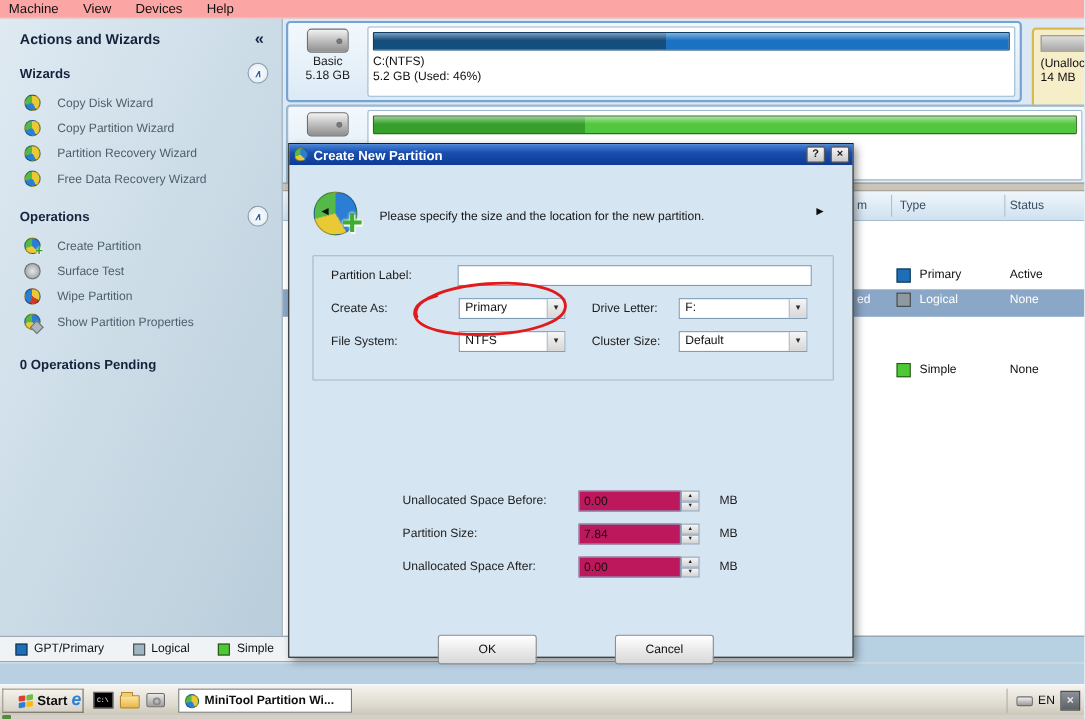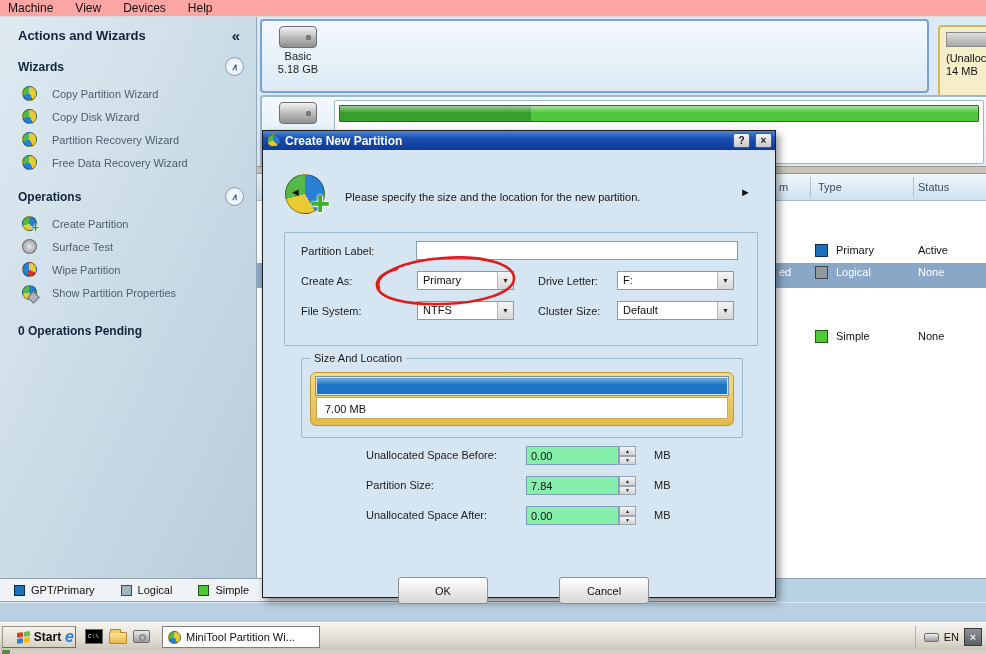--- a/index.html
+++ b/index.html
@@ -90,42 +90,42 @@
 .fieldset{position:absolute;left:38px;top:208px;width:442px;height:80px;border:1px solid #a0b8cc;border-radius:2px;}
 .fieldset .legend{position:absolute;left:8px;top:-7px;background:#d6e5f2;padding:0 4px;color:#1c1c1c;}
 .slider{position:absolute;left:8px;right:8px;top:13px;height:54px;background:linear-gradient(#f4dc84,#e2ba50);border:1px solid #c39a2e;border-radius:6px;padding:4px 5px;}
 .sl-bar{height:18px;border:1px solid #d6e2ee;outline:1px solid #7396b4;background-image:linear-gradient(to bottom,rgba(255,255,255,.4),rgba(255,255,255,0) 45%),linear-gradient(#1b74c4,#1b74c4);}
 .sl-val{margin-top:2px;height:22px;background:#fff;border:1px solid #c8a850;line-height:22px;padding-left:8px;color:#111;}
 .sl-arrow{position:absolute;top:36px;font-size:11px;color:#101010;cursor:pointer;}
 .sl-left{left:27px;}
 .sl-right{right:24px;}
 .spin-row{position:absolute;left:0;width:100%;height:20px;}
 .spin-label{position:absolute;left:103px;top:3px;color:#1c1c1c;}
-.spin-input{position:absolute;left:263px;top:0;width:93px;height:19px;background:#86efac;border:1px solid #7f9db9;font-size:11px;padding:0 4px;color:#111;}
+.spin-input{position:absolute;left:263px;top:0;width:93px;height:19px;background:#be185d;border:1px solid #7f9db9;font-size:11px;padding:0 4px;color:#111;}
 .spin-btns{position:absolute;left:356px;top:0;width:17px;height:19px;display:flex;flex-direction:column;}
 .spin-b{flex:1;background:linear-gradient(#f5f5f5,#d2d2d2);border:1px solid #96a8ba;font-size:5px;color:#222;display:flex;align-items:center;justify-content:center;cursor:pointer;}
 .spin-unit{position:absolute;left:391px;top:3px;color:#1c1c1c;}
 .btn{position:absolute;width:90px;height:27px;background:linear-gradient(#ffffff,#e9e9e9 55%,#d8d8d8);border:1px solid #8e8e8e;border-radius:3px;color:#101010;display:flex;align-items:center;justify-content:center;cursor:pointer;box-shadow:inset 0 1px 0 #fff;}
 .btn-ok{left:135px;top:427px;}
 .btn-cancel{left:296px;top:427px;}
 
 
 .taskbar{position:absolute;left:0;top:622px;width:100%;height:28px;background:linear-gradient(#f6f4ef,#dcd8cd 70%,#ccc7ba);border-top:1px solid #ffffff;z-index:6;}
 .startbtn{position:absolute;left:2px;top:3px;width:74px;height:22px;background:linear-gradient(#f4f2ec,#d6d2c6);border:1px solid #9a968a;border-right-color:#6f6b60;border-bottom-color:#6f6b60;display:flex;align-items:center;justify-content:center;gap:4px;font-weight:bold;font-size:12px;color:#0f0f0f;cursor:pointer;}
 .flag{display:inline-grid;grid-template-columns:6px 6px;grid-template-rows:5px 5px;gap:1px;transform:skewY(-8deg);}
 .flag i{border-radius:1px;}
 .flag .f1{background:#e03c31;}.flag .f2{background:#6cbe45;}.flag .f3{background:#2e7fd4;}.flag .f4{background:#ffba08;}
 .ql{position:absolute;top:4px;width:19px;height:19px;display:flex;align-items:center;justify-content:center;cursor:pointer;}
 .ie{color:#2e7fd4;font-weight:bold;font-size:16px;font-style:italic;}
 .cmd{width:18px;height:15px;background:#000;border:1px solid #666;color:#fff;font-size:6px;display:flex;align-items:center;justify-content:center;font-family:"Liberation Mono",monospace;}
 .folder{width:18px;height:12px;background:linear-gradient(#ffe49a,#e8b84a);border:1px solid #b8862a;border-radius:1px;position:relative;margin-top:3px;}
 .folder::before{content:"";position:absolute;left:0;top:-4px;width:9px;height:3px;background:#f2cc6e;border:1px solid #b8862a;border-bottom:none;border-radius:1px 1px 0 0;}
 .camera{width:17px;height:13px;background:linear-gradient(#e8e8e8,#9e9e9e);border:1px solid #6c6c6c;border-radius:2px;position:relative;}
 .camera::after{content:"";position:absolute;left:5px;top:3px;width:7px;height:7px;border-radius:50%;background:radial-gradient(#cfcfcf,#555);}
-.taskbtn{position:absolute;left:162px;top:3px;width:158px;height:22px;background:#ffffff;border:1px solid #7c7c7c;display:flex;align-items:center;gap:5px;padding:0 5px;font-weight:normal;font-size:11px;color:#0f0f0f;cursor:pointer;}
+.taskbtn{position:absolute;left:162px;top:3px;width:158px;height:22px;background:#ffffff;border:1px solid #7c7c7c;display:flex;align-items:center;gap:5px;padding:0 5px;font-weight:bold;font-size:11px;color:#0f0f0f;cursor:pointer;}
 .tray{position:absolute;right:4px;top:3px;height:22px;display:flex;align-items:center;gap:5px;padding-left:8px;border-left:1px solid #b3afa3;}
 .tray-disk{width:15px;height:9px;background:linear-gradient(#f0f0f0,#9c9c9c);border:1px solid #6f6f6f;border-radius:2px;}
 .tray-lang{font-size:11px;color:#0f0f0f;}
 .tray-x{width:18px;height:18px;background:linear-gradient(#8d9298,#5c6166);border:1px solid #3c3c3c;color:#e8e8e8;font-weight:bold;font-size:11px;display:flex;align-items:center;justify-content:center;cursor:pointer;}
 .sliver{position:absolute;left:0;top:650px;width:100%;height:4px;background:#d4d0c8;z-index:7;}
 .sliver::before{content:"";position:absolute;left:2px;top:0;width:8px;height:4px;background:#4f8f3a;border-radius:1px;}
 </style>
 </head>
 <body>
 
@@ -144,25 +144,25 @@
       <span class="collapse">«</span>
     </div>
     <div class="sb-sec-head">
       <span>Wizards</span>
       <span class="circ">
           <i>∧</i>
         </span>
     </div>
     <div class="sb-item">
       <span class="ic pie pie-w"></span>
+      <span>Copy Disk Wizard</span>
+    </div>
+    <div class="sb-item">
+      <span class="ic pie pie-w"></span>
       <span>Copy Partition Wizard</span>
-    </div>
-    <div class="sb-item">
-      <span class="ic pie pie-w"></span>
-      <span>Copy Disk Wizard</span>
     </div>
     <div class="sb-item">
       <span class="ic pie pie-w"></span>
       <span>Partition Recovery Wizard</span>
     </div>
     <div class="sb-item">
       <span class="ic pie pie-w"></span>
       <span>Free Data Recovery Wizard</span>
     </div>
     <div class="sb-sec-head">
@@ -190,20 +190,25 @@
     <div class="pending">0 Operations Pending</div>
   </div>
 
   <div class="main">
     <div class="disk-row disk-row1">
       <div class="hdd-block">
         <div class="hdd"></div>
         <div>Basic</div>
         <div>5.18 GB</div>
       </div>
+      <div class="part-box">
+        <div class="bar bar-blue"></div>
+        <div class="part-text">C:(NTFS)</div>
+        <div class="part-text" style="margin-top:0;">5.2 GB (Used: 46%)</div>
+      </div>
       <div class="unalloc">
         <div class="ubar"></div>
         <div class="ut">(Unalloca</div>
         <div class="ut">14 MB</div>
       </div>
     </div>
     <div class="disk-row disk-row2">
       <div class="hdd-block">
         <div class="hdd"></div>
       </div>
@@ -295,27 +300,20 @@
       <span class="flabel" style="left:275px;top:155px;">Cluster Size:</span>
       <div class="dd" style="left:354px;top:151px;width:117px;">
         <span class="ddval">Default</span>
         <span class="ddarrow">▼</span>
       </div>
 
       <svg class="ann" viewBox="0 0 164 58">
         <path d="M 16 36 C 10 22, 40 9, 80 6 C 120 3, 152 12, 151 27 C 150 41, 118 51, 80 52 C 44 53, 16 47, 14 34 C 13 26, 22 20, 34 17" fill="none" stroke="#e01b1b" stroke-width="2.6" stroke-linecap="round"></path>
       </svg>
 
-      <div class="fieldset">
-        <span class="legend">Size And Location</span>
-        <div class="slider">
-          <div class="sl-bar"></div>
-          <div class="sl-val">7.00 MB</div>
-        </div>
-      </div>
       <span class="sl-arrow sl-left">◄</span>
       <span class="sl-arrow sl-right">►</span>
 
       <div class="spin-row" style="top:296px;">
         <span class="spin-label">Unallocated Space Before:</span>
         <input class="spin-input" value="0.00" style="">
         <span class="spin-btns">
           <span class="spin-b">▲</span>
           <span class="spin-b">▼</span>
         </span>

